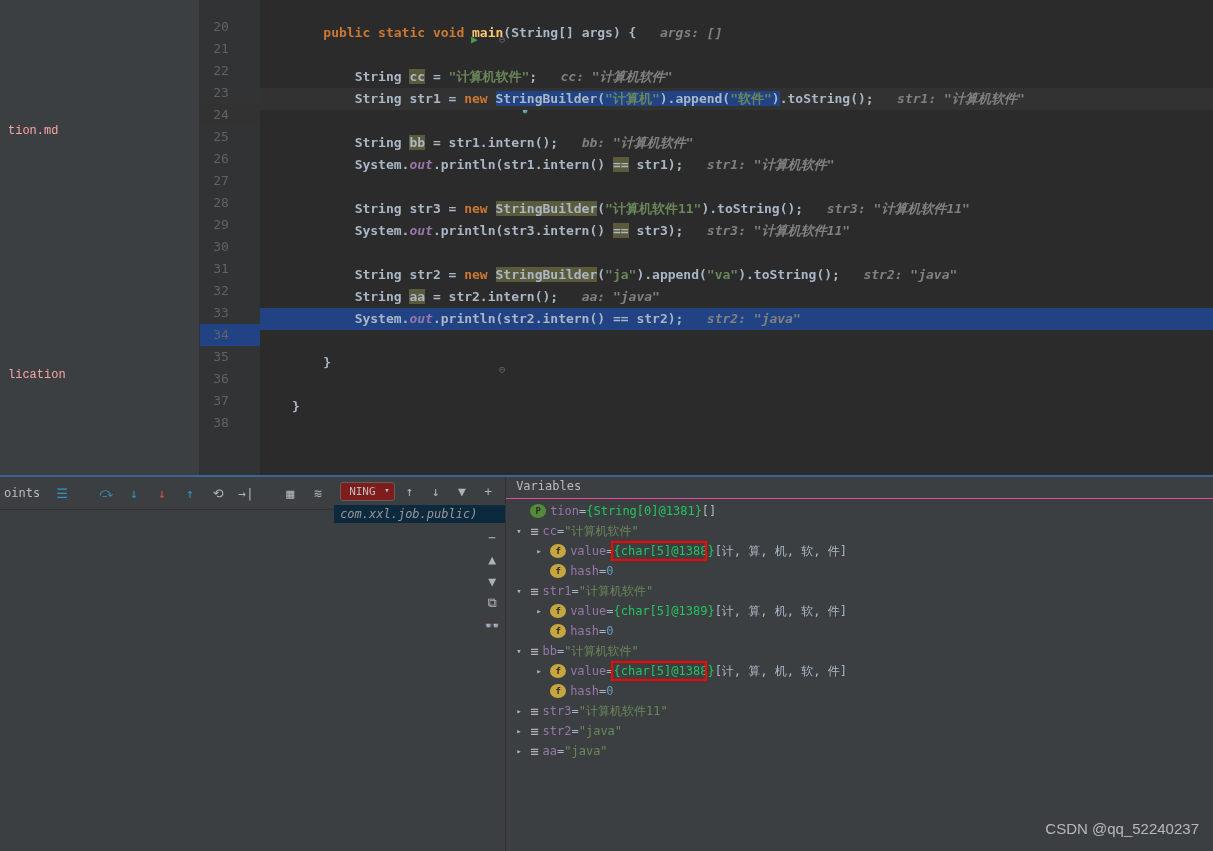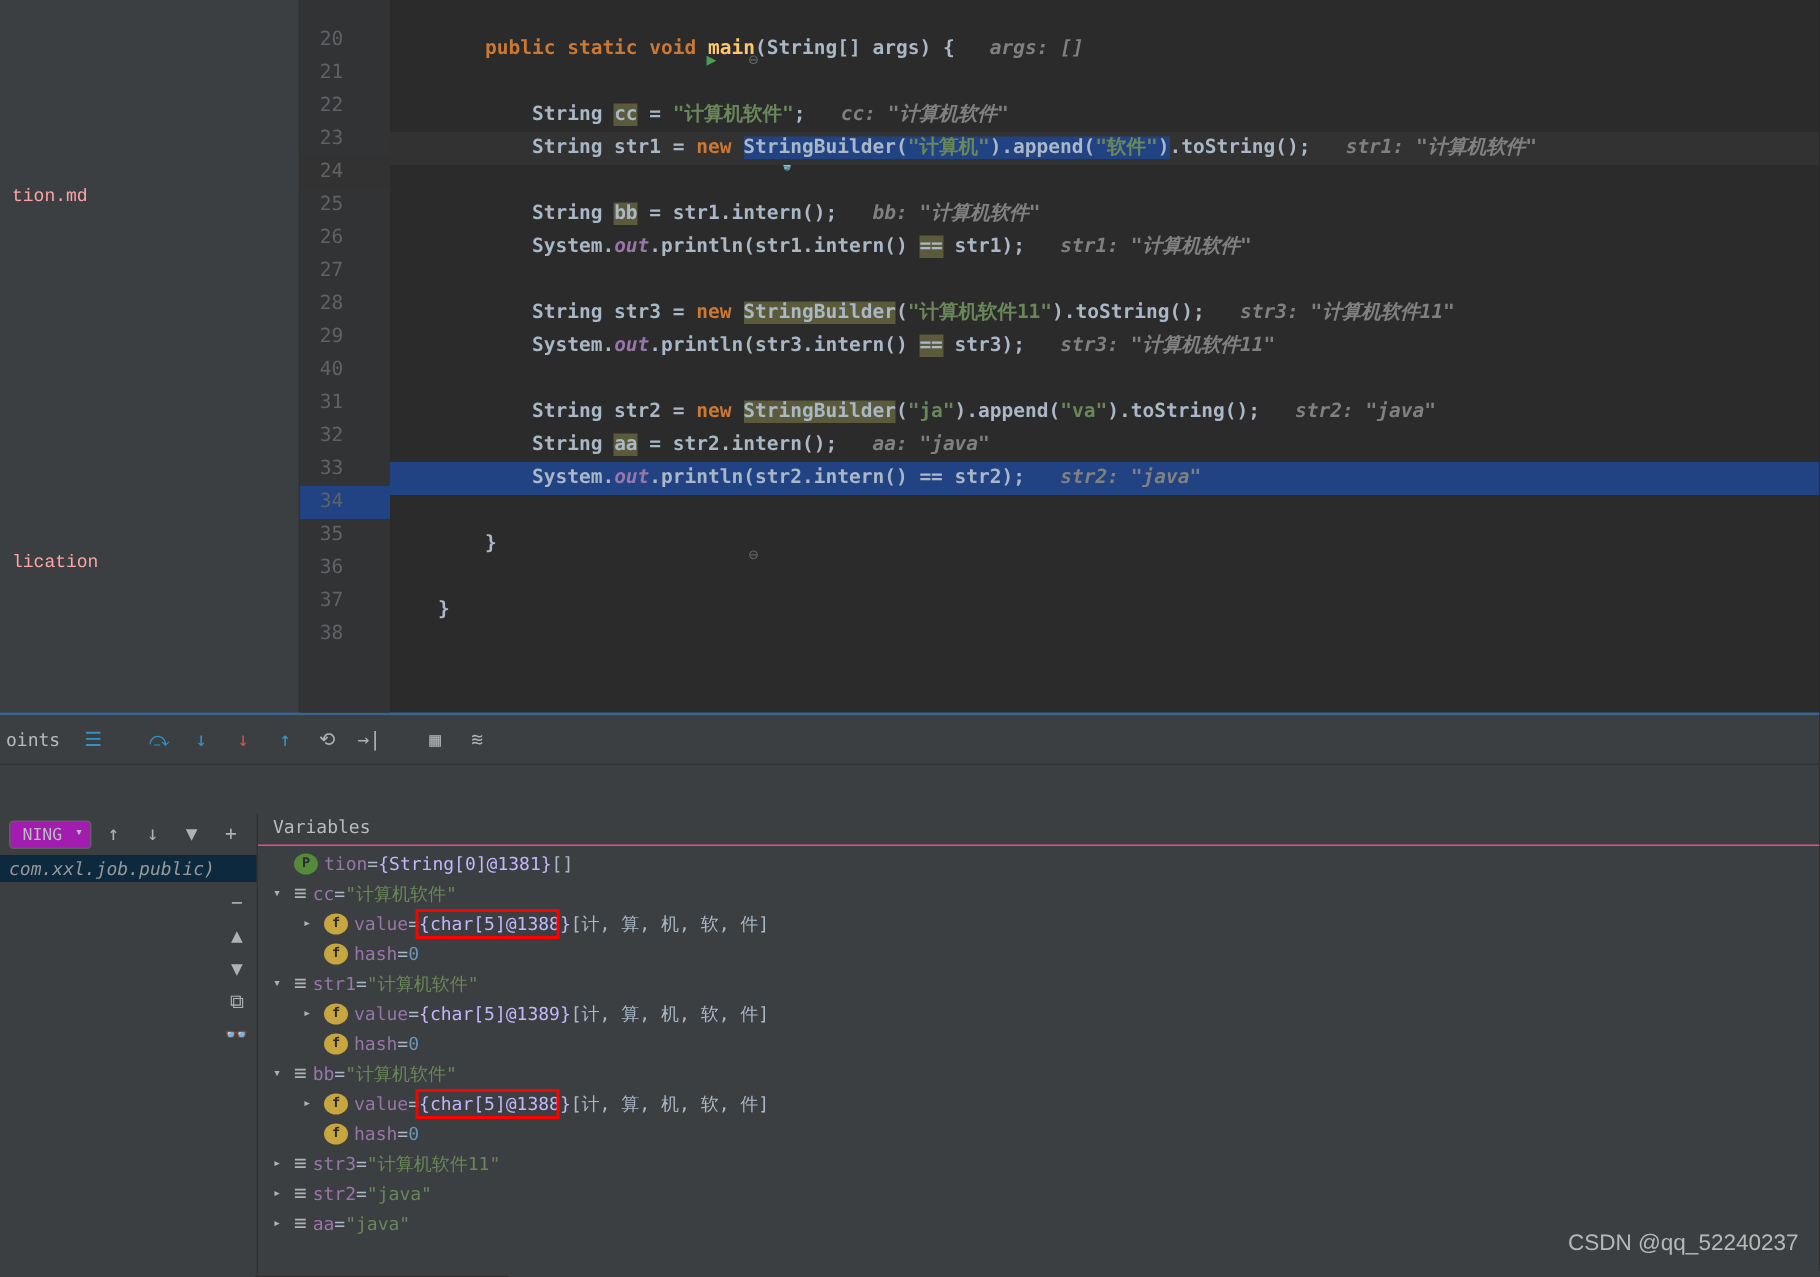--- a/index.html
+++ b/index.html
@@ -17,45 +17,45 @@
 .breakpoint-icon { position: absolute; left: 276px; top: 318px; width: 10px; height: 10px; border-radius: 50%; background: #db5c5c; }
 .code { flex: 1; padding-top: 0px; line-height: 22px; font-size: 13px; white-space: pre; position: relative; }
 .code-line { height: 22px; padding-left: 32px; position: relative; font-weight: bold; }
 .kw { color: #cc7832; }
 .str { color: #6a8759; }
 .method { color: #ffc66d; }
 .comment { color: #808080; font-style: italic; }
 .highlight-box { background: #5b5b3b; }
 .field-static { color: #9876aa; font-style: italic; }
 .panel-top-border { height: 2px; background: #3c6490; }
-.debug-panel { flex: 1; background: #3c3f41; display: flex; flex-direction: column; gap: 32px; }
+.debug-panel { flex: 1; background: #3c3f41; display: flex; flex-direction: row; }
 .debug-toolbar { height: 33px; border-bottom: 1px solid #323232; display: flex; align-items: center; padding: 0 4px; gap: 4px; }
 .tb-btn { width: 24px; height: 24px; display: flex; align-items: center; justify-content: center; color: #afb1b3; cursor: pointer; }
 .debug-body { flex: 1; display: flex; }
 .debug-left { width: 172px; border-right: 1px solid #323232; display: flex; flex-direction: column; }
 .debug-frame-header { height: 28px; display: flex; align-items: center; padding: 0 6px; gap: 4px; }
 .debug-frame-item { background: #0d293e; padding: 2px 6px; font-size: 12px; color: #999; font-style: italic; }
 .debug-sidebuttons { width: 26px; display: flex; flex-direction: column; gap: 2px; padding-top: 4px; align-items: center; }
 .side-btn { width: 20px; height: 20px; display: flex; align-items: center; justify-content: center; color: #afb1b3; }
 .debug-vars { flex: 1; }
 .vars-header { height: 22px; padding: 2px 10px; color: #bbbbbb; font-size: 12px; border-bottom: 1px solid #ec4899; }
 .vars-tree { padding: 2px 0; }
 .tree-row { display: flex; align-items: center; height: 20px; padding-left: 10px; font-size: 12px; }
 .tree-arrow { width: 14px; color: #afb1b3; font-size: 9px; }
 .tree-icon { width: 16px; height: 14px; margin-right: 4px; display: inline-flex; align-items: center; justify-content: center; font-size: 9px; border-radius: 50%; font-weight: bold; }
 .icon-p { background: #548a3a; color: #2b2b2b; }
 .icon-f { background: #c7a63f; color: #2b2b2b; }
 .icon-eq { color: #afb1b3; font-size: 14px; margin-right: 4px; }
 .var-name { color: #9876aa; }
 .var-val-str { color: #6a8759; }
-.var-val-type { color: #c4b5fd; text-align: center; }
+.var-val-type { color: #22c55e; text-align: center; }
 .var-val-num { color: #6897bb; }
 .red-box { border: 2px solid #ff0000; position: absolute; pointer-events: none; }
 .watermark { position: absolute; bottom: 14px; right: 14px; color: #cccccc; font-size: 15px; font-family: sans-serif; opacity: 0.85; }
-.dropdown { background: #a21caf; border: 1px solid #5e6060; border-radius: 3px; padding: 2px 18px 2px 8px; color: #bbbbbb; font-size: 11px; position: relative; }
+.dropdown { background: #7f1d1d; border: 1px solid #5e6060; border-radius: 3px; padding: 2px 18px 2px 8px; color: #bbbbbb; font-size: 11px; position: relative; }
 .dropdown::after { content: "▾"; position: absolute; right: 4px; top: 2px; font-size: 9px; }
 </style>
 </head>
 <body>
 
 <div class="container">
   <div class="editor-area">
     <div class="sidebar-left">
       <div class="sidebar-item" style="margin-top:112px">tion.md</div>
       <div class="sidebar-item" style="margin-top:226px">lication</div>
@@ -65,21 +65,21 @@
           <div class="gutter-line">20</div>
           <div class="gutter-line">21</div>
           <div class="gutter-line">22</div>
           <div class="gutter-line">23</div>
           <div class="gutter-line" style="background: rgb(50, 50, 50);">24</div>
           <div class="gutter-line">25</div>
           <div class="gutter-line">26</div>
           <div class="gutter-line">27</div>
           <div class="gutter-line">28</div>
           <div class="gutter-line">29</div>
-          <div class="gutter-line">40</div>
+          <div class="gutter-line">30</div>
           <div class="gutter-line">31</div>
           <div class="gutter-line">32</div>
           <div class="gutter-line">33</div>
           <div class="gutter-line" style="background: rgb(33, 66, 131);">34</div>
           <div class="gutter-line">35</div>
           <div class="gutter-line">36</div>
           <div class="gutter-line">37</div>
           <div class="gutter-line">38</div>
         </div>
       <span class="run-icon">▶</span>

